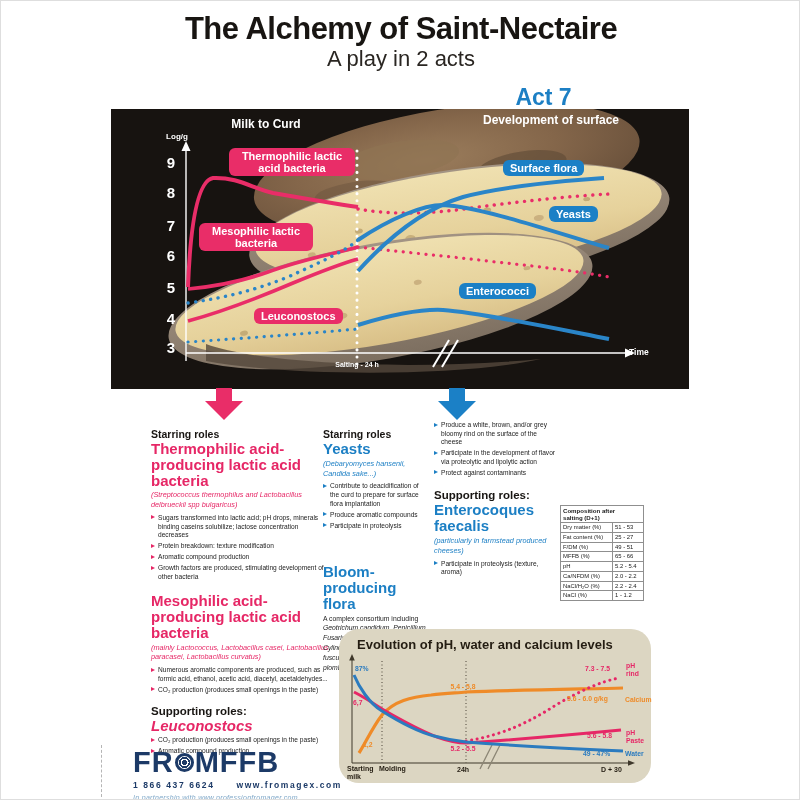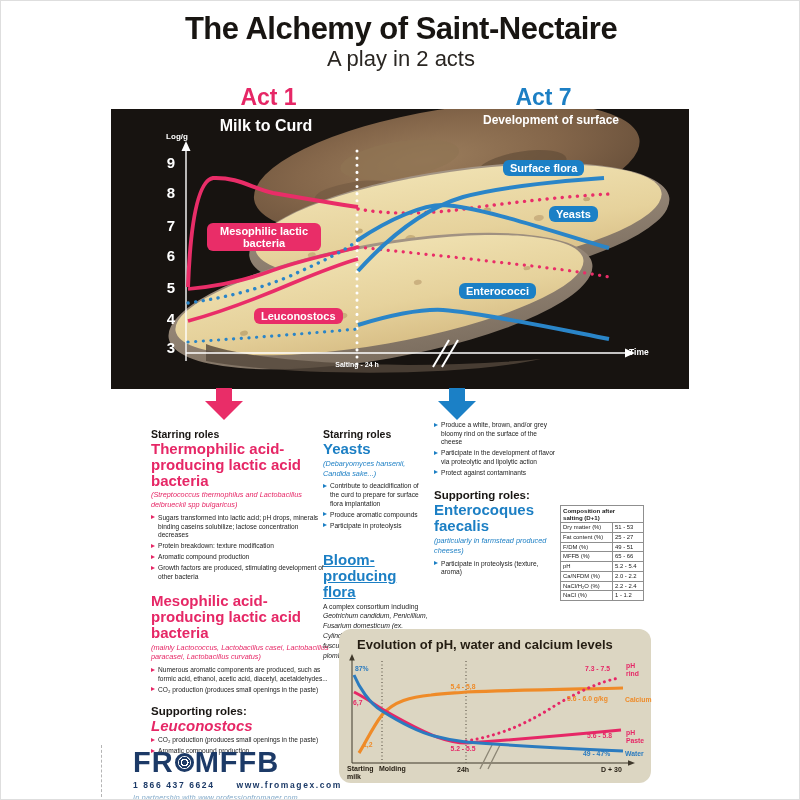--- a/index.html
+++ b/index.html
@@ -25,21 +25,21 @@
   .b-row{display:flex;margin:0 0 2.5px 0;font-size:6.6px;line-height:1.3;color:#1c1c1c;}
   .tri{width:0;height:0;border-left:4px solid #e62766;border-top:2.6px solid transparent;border-bottom:2.6px solid transparent;margin:1.5px 3px 0 0;flex:none;}
   .tri.bl{border-left-color:#1c7fc4;}
   .bloomtext{font-size:6.8px;line-height:1.45;color:#1c1c1c;}
   
   .ctable{left:559px;top:504px;width:84px;border-collapse:collapse;background:#fff;}
   .ctable td{border:0.5px solid #8f8f8f;font-size:5.9px;color:#222;padding:1px 2px;line-height:1.15;}
   .ctable .th{font-weight:bold;font-size:6.1px;}
   .ctable .val{text-align:left;width:26px;}
   
-  .bchart{left:338px;top:628px;width:312px;height:154px;background:#dcd6c2;border-radius:12px;}
+  .bchart{left:338px;top:628px;width:312px;height:154px;background:#dcd6c2;border-radius:20px;}
   .bchart .ann{position:absolute;font-size:6.8px;font-weight:bold;line-height:1.15;}
   .bchart .xl{position:absolute;font-size:7px;font-weight:bold;color:#241d12;line-height:1.1;}
   .bc-title{left:18px;top:8px;font-size:13px;font-weight:bold;color:#241d12;}
   .o-col{color:#ef8b28;}
   .p-col{color:#e62766;}
   .w-col{color:#2b7bbf;}
   
   .logo{left:132px;top:747px;color:#1c3a67;}
   .logo-word{font-size:29px;font-weight:bold;letter-spacing:1px;line-height:1;display:flex;align-items:center;}
   .logo-o{display:inline-block;width:19px;height:19px;border-radius:50%;border:3px solid #1c3a67;box-sizing:border-box;margin:0 1px;background:radial-gradient(circle,#1c3a67 0 2.5px,#fff 2.5px 4px,#1c3a67 4px 5.5px,#fff 5.5px);}
@@ -47,21 +47,20 @@
   .partner{font-size:7px;font-style:italic;color:#7fa8c9;margin-top:4px;letter-spacing:0.3px;}
   .spine{left:100px;top:744px;height:52px;width:0;border-left:1px dashed #b5b5b5;}
 </style>
 </head>
 <body>
 
 <div class="poster">
 
   <div class="abs main-title">The Alchemy of Saint-Nectaire</div>
   <div class="abs sub-title">A play in 2 acts</div>
-  <div class="abs act pink" style="left:200px;top:83px;width:135px;text-align:center;">Act 1</div>
   <div class="abs act blue" style="left:475px;top:83px;width:135px;text-align:center;">Act 7</div>
 
   <div class="abs chartbox">
     <svg width="578" height="280" viewBox="0 0 578 280">
       <defs>
         <radialGradient id="rindTop" cx="45%" cy="40%" r="75%">
           <stop offset="0%" stop-color="#9b7d5c"></stop>
             <stop offset="45%" stop-color="#84664a"></stop>
             <stop offset="80%" stop-color="#6b523c"></stop>
             <stop offset="100%" stop-color="#54402f"></stop>
@@ -134,36 +133,40 @@
         <path d="M77,212 C110,203 142,191 182,174 C216,160 236,153 247,150" stroke="#e92d68" stroke-width="3.6"></path>
         <path d="M77,194 C112,189 142,182 177,168 C212,152 236,141 247,131" stroke="#2a85c8" stroke-width="3.4" stroke-linecap="round" stroke-dasharray="0.1,7.5"></path>
         <path d="M247,131 C280,109 312,96 332,96 C372,98 452,126 498,139" stroke="#2a85c8" stroke-width="4"></path>
         <path d="M247,162 C275,131 312,100 352,88 C392,77 462,71 493,69" stroke="#2a85c8" stroke-width="4"></path>
         <path d="M77,233 C140,229 202,224 247,220" stroke="#2a85c8" stroke-width="3.2" stroke-linecap="round" stroke-dasharray="0.1,7.5"></path>
         <path d="M247,216 C280,206 312,200 332,201 C372,204 442,219 498,230" stroke="#2a85c8" stroke-width="4"></path>
       </g>
     </svg>
 
     
-    <div class="abs wtxt" style="left:65px;top:8px;width:180px;text-align:center;font-size:16px;">Milk to Curd</div>
+    <div class="abs wtxt" style="left:65px;top:8px;width:180px;text-align:center;font-size:12px;">Milk to Curd</div>
     <div class="abs wtxt" style="left:330px;top:5px;width:220px;text-align:center;font-size:12px;line-height:1.15;">
       <div>Development of surface</div>
     </div>
     <div class="abs wtxt" style="left:46px;top:23px;width:40px;text-align:center;font-size:8px;">Log/g</div>
     <div class="abs ytick" style="left:36px;top:46px;">9</div>
     <div class="abs ytick" style="left:36px;top:76px;">8</div>
     <div class="abs ytick" style="left:36px;top:109px;">7</div>
     <div class="abs ytick" style="left:36px;top:139px;">6</div>
     <div class="abs ytick" style="left:36px;top:171px;">5</div>
     <div class="abs ytick" style="left:36px;top:202px;">4</div>
     <div class="abs ytick" style="left:36px;top:231px;">3</div>
     <div class="abs wtxt" style="left:186px;top:252px;width:120px;text-align:center;font-size:7px;">Salting - 24 h</div>
     <div class="abs wtxt" style="left:518px;top:238px;font-size:8.5px;">Time</div>
 
-    <div class="pill" style="left:96px;top:114px;width:100px;">
+    <div class="pill" style="left:118px;top:39px;width:112px;">
+      <div>Thermophilic lactic</div>
+      <div>acid bacteria</div>
+    </div>
+    <div class="pill" style="left:88px;top:114px;width:100px;">
       <div>Mesophilic lactic</div>
       <div>bacteria</div>
     </div>
     <div class="pill" style="left:143px;top:199px;">Leuconostocs</div>
     <div class="pill bl" style="left:392px;top:51px;">Surface flora</div>
     <div class="pill bl" style="left:438px;top:97px;">Yeasts</div>
     <div class="pill bl" style="left:348px;top:174px;">Enterococci</div>
   </div>
 
   <svg class="abs" style="left:203px;top:387px;" width="40" height="32" viewBox="0 0 40 32">
@@ -232,21 +235,21 @@
         </div>
       <div class="b-row">
           <span class="tri bl"></span>
           <span>Produce aromatic compounds</span>
         </div>
       <div class="b-row">
           <span class="tri bl"></span>
           <span>Participate in proteolysis</span>
         </div>
     </div>
-    <div class="gtitle blue" style="margin-top:22px;text-decoration:underline;">Bloom-producing flora</div>
+    <div class="gtitle blue" style="margin-top:34px;">Bloom-producing flora</div>
     <div class="bloomtext">
       <span>A complex consortium including</span>
       <span style="font-style:italic;">Geotrichum candidum, Penicillium, Fusarium domesticum (ex. Cylindrocarpon), Mucor (M. fuscus, M. racemosus, M. plombeus, M. hiemalis)...</span>
     </div>
   </div>
 
   <div class="abs" style="left:433px;top:420px;width:126px;">
     <div class="bullets">
       <div class="b-row">
           <span class="tri bl"></span>

